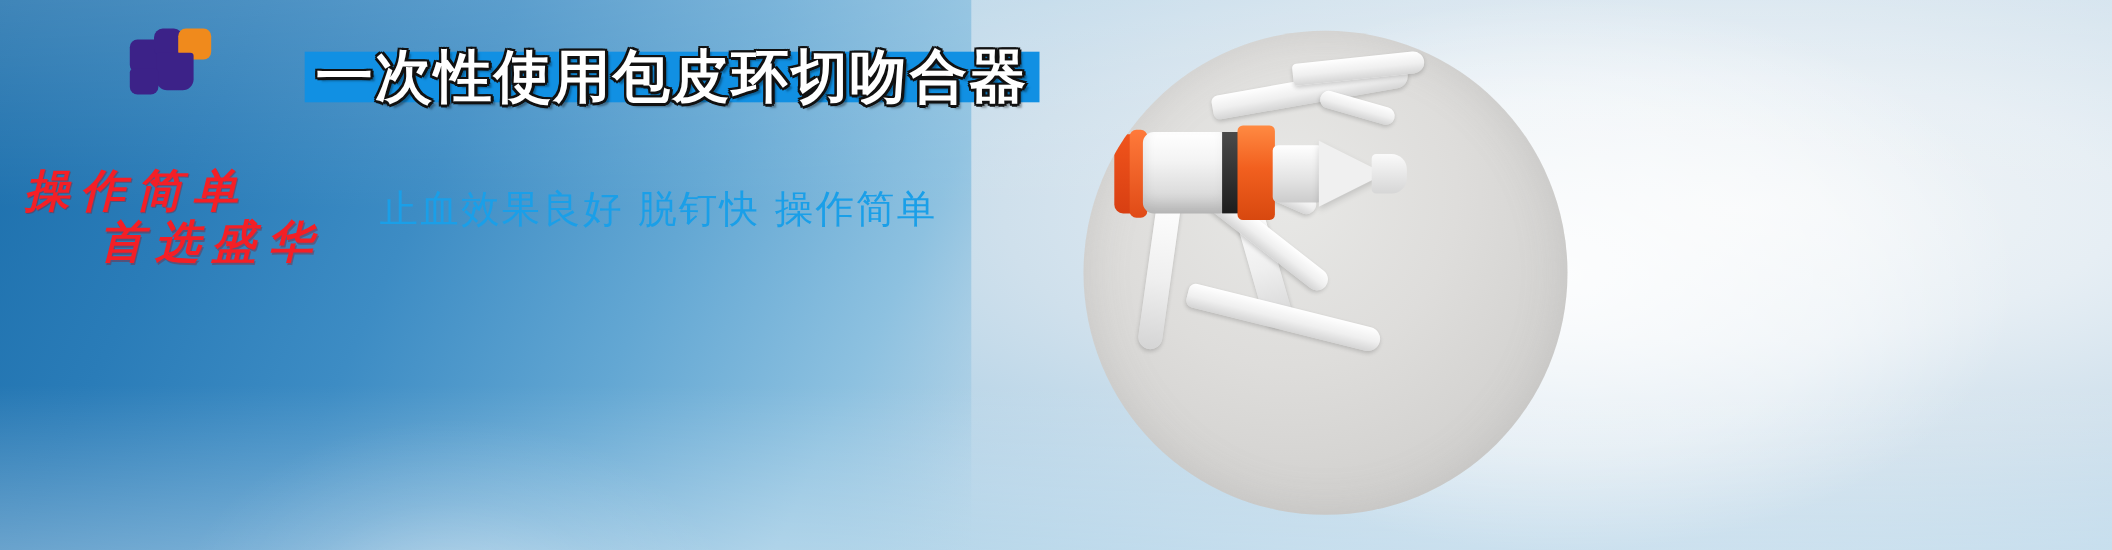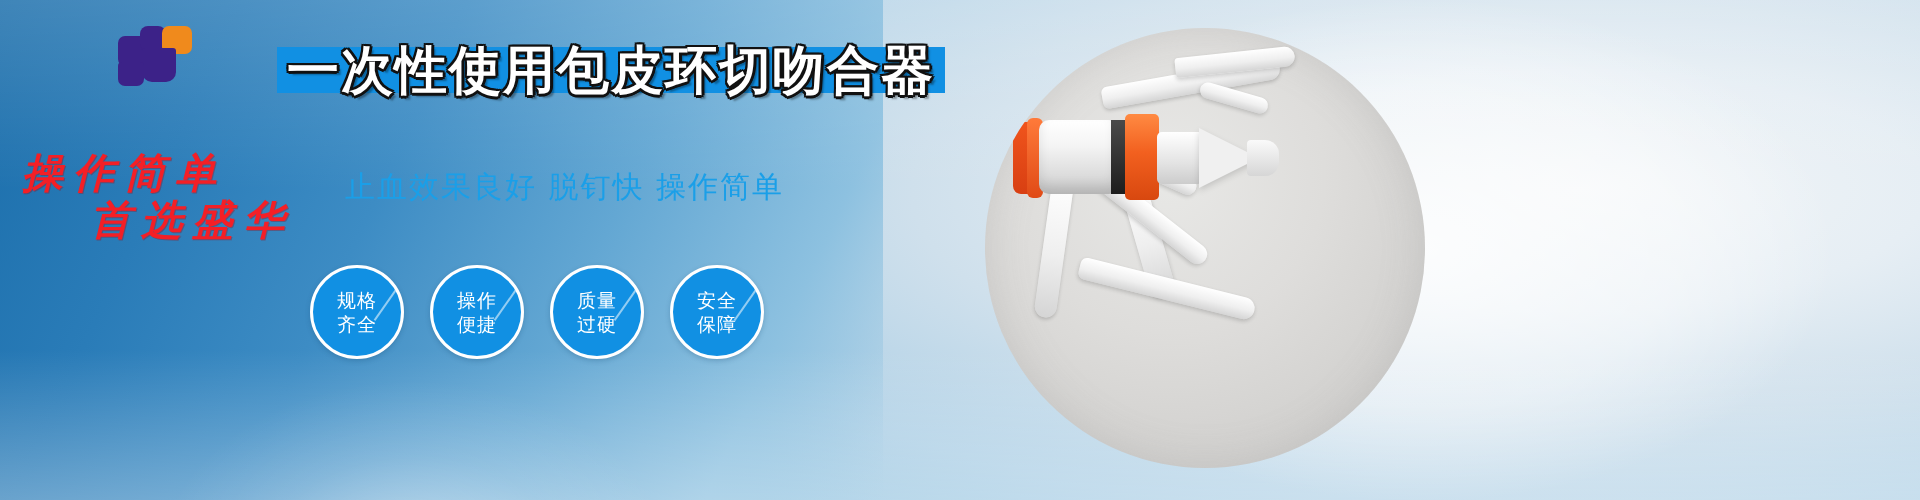--- a/index.html
+++ b/index.html
@@ -101,21 +101,21 @@
        0 3px 0 #111,    3px 0 0 #111,
        0 -2px 0 #111,  -2px 0 0 #111,
        4px 4px 2px rgba(0,0,0,0.35);
     font-family:"DejaVu Sans","Liberation Sans",sans-serif;
   }
 
   
   #subtitle {
     position:absolute; left:345px; top:167px;
     color:#1a9fe8;
-    font-size:30px;
+    font-size:35px;
     letter-spacing:2px;
     white-space:nowrap;
     font-family:"DejaVu Sans","Liberation Sans",sans-serif;
   }
 
   
   #badges {
     position:absolute; left:310px; top:265px;
     display:flex; gap:26px;
   }
@@ -272,38 +272,20 @@
     <div class="slog-line l1">操作简单</div>
     <div class="slog-line l2">首选盛华</div>
   </div>
 
   <div id="title-bar">
     <div id="title-text">一次性使用包皮环切吻合器</div>
   </div>
 
   <div id="subtitle">止血效果良好 脱钉快 操作简单</div>
 
-  <div id="badges">
-    <div class="badge">
-      <span class="badge-line">规格</span>
-      <span class="badge-line">齐全</span>
-    </div>
-    <div class="badge">
-      <span class="badge-line">操作</span>
-      <span class="badge-line">便捷</span>
-    </div>
-    <div class="badge">
-      <span class="badge-line">质量</span>
-      <span class="badge-line">过硬</span>
-    </div>
-    <div class="badge">
-      <span class="badge-line">安全</span>
-      <span class="badge-line">保障</span>
-    </div>
-  </div>
 
   <div id="product">
     <span class="dev arm arm-top"></span>
     <span class="dev arm arm-top2"></span>
     <span class="dev arm arm-link"></span>
     <span class="dev arm arm-hook"></span>
     <span class="dev arm arm-pivot"></span>
     <span class="dev arm arm-mid"></span>
     <span class="dev arm arm-lower"></span>
     <span class="dev arm arm-bottom"></span>

